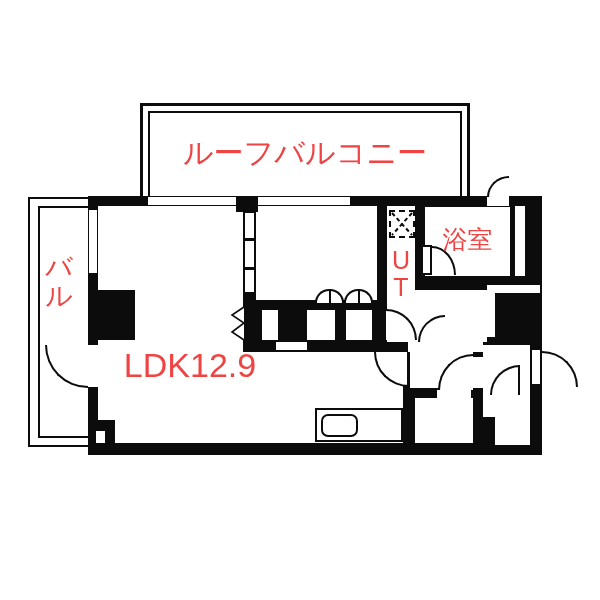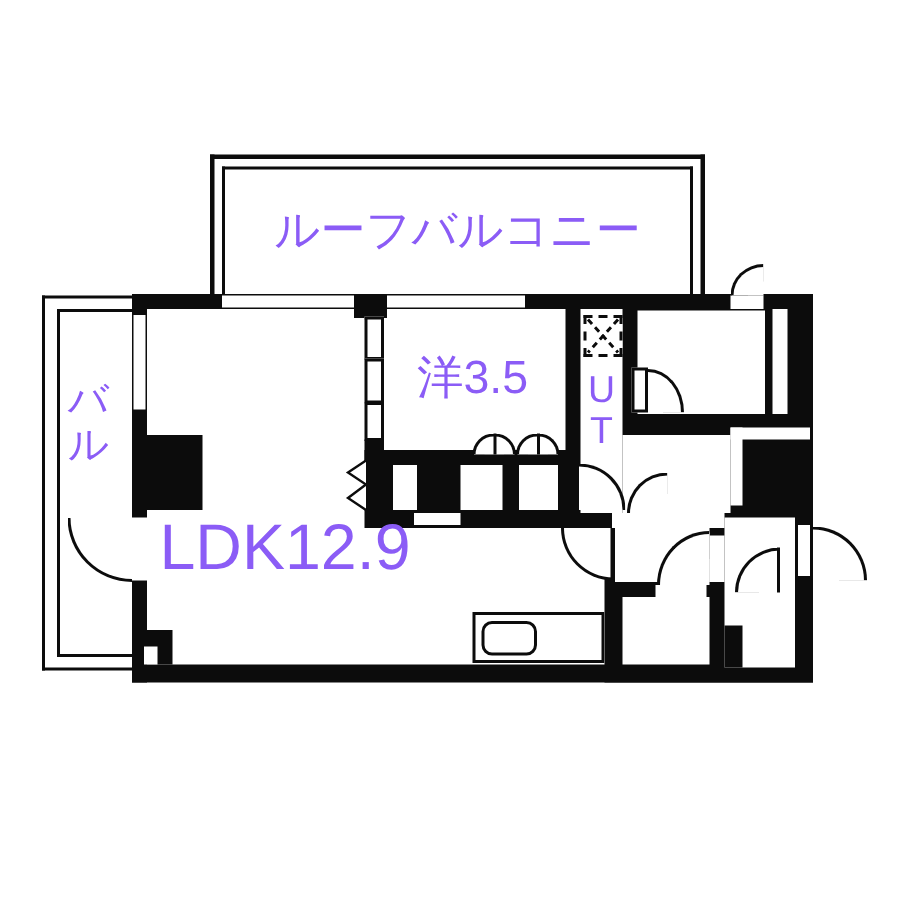--- a/index.html
+++ b/index.html
@@ -1,17 +1,17 @@
 <!DOCTYPE html>
 <html><head>
 <meta charset="utf-8">
 <style>
   html,body{margin:0;padding:0;background:#fff;}
   .canvas{position:relative;width:600px;height:600px;background:#fff;overflow:hidden;
-          font-family:"Liberation Sans","DejaVu Sans",sans-serif;color:#8b5cf6;}
+          font-family:"Liberation Sans","DejaVu Sans",sans-serif;color:#ef4444;}
   .abs{position:absolute;box-sizing:border-box;}
   .wall{background:#0c0c0c;}
   .white{background:#ffffff;}
   .outline2{border:2px solid #0c0c0c;background:#fff;}
   .thinwall{background:#fff;border:2px solid #0c0c0c;}
   .lbl{display:flex;align-items:center;justify-content:center;white-space:nowrap;}
   .vert{writing-mode:vertical-rl;text-orientation:upright;letter-spacing:2px;
         display:flex;align-items:center;justify-content:center;}
   .arc{background:#fff;border:0 solid #0c0c0c;}
   .arc.tl{border-top-width:2px;border-left-width:2px;border-top-left-radius:100% 100%;}
@@ -118,16 +118,16 @@
   <div class="abs leafline" style="left:407px;top:352px;width:3px;height:36px;"></div>
 
   <div class="abs arc tl" style="left:438px;top:354px;width:35px;height:36px;"></div>
 
   <div class="abs arc tl" style="left:490px;top:365px;width:30px;height:30px;"></div>
   <div class="abs leafline" style="left:518px;top:365px;width:2px;height:30px;"></div>
 
   <div class="abs white" style="left:530px;top:348px;width:12px;height:38px;border:2px solid #0c0c0c;"></div>
   <div class="abs arc tr" style="left:542px;top:351px;width:36px;height:36px;"></div>
 
-  <div class="abs lbl" style="left:108px;top:346px;width:164px;height:38px;font-size:43px;">LDK12.9</div>
-  <div class="abs lbl" style="left:263px;top:231px;width:104px;height:42px;font-size:31px;">洋3.5</div>
+  <div class="abs lbl" style="left:108px;top:346px;width:164px;height:38px;font-size:34px;">LDK12.9</div>
+  <div class="abs lbl" style="left:425px;top:219px;width:85px;height:40px;font-size:25px;">浴室</div>
 
 </div>
 
 </body></html>

